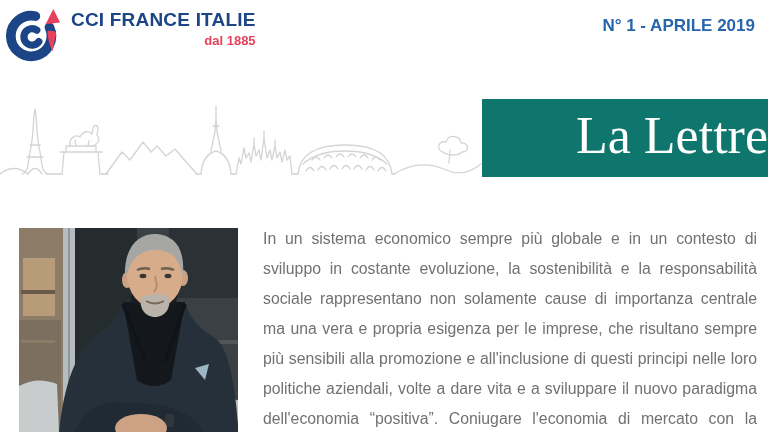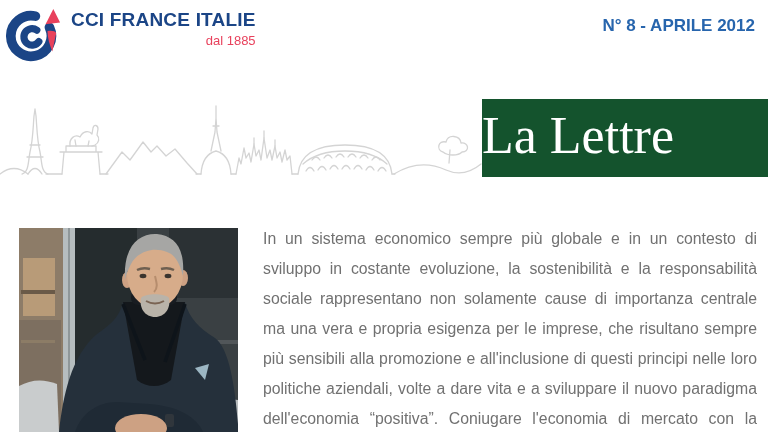--- a/index.html
+++ b/index.html
@@ -15,35 +15,35 @@
 
   
   .logo-group { position: absolute; left: 6px; top: 5px; display: flex; }
   .logo-mark { width: 56px; height: 58px; }
   .logo-text { margin-left: 9px; margin-top: 4px; display: inline-block; }
   .logo-line {
     font-size: 19px; line-height: 21px; font-weight: bold;
     color: #1b4586; letter-spacing: 0.2px; white-space: nowrap;
   }
   .logo-since {
-    margin-top: 3px; font-size: 13px; font-weight: normal;
+    margin-top: 3px; font-size: 13px; font-weight: bold;
     color: #e8415c; text-align: right;
   }
   .issue-number {
     position: absolute; right: 13px; top: 16px;
     font-size: 17px; font-weight: bold; color: #2765ad; white-space: nowrap;
   }
 
   
   .skyline { position: absolute; left: 0; top: 100px; width: 482px; height: 82px; }
 
   
   .banner {
     position: absolute; left: 482px; top: 99px; width: 286px; height: 78px;
-    background: #14532d; display: flex; align-items: center; justify-content: flex-start;
+    background: #0f766e; display: flex; align-items: center; justify-content: flex-end;
   }
   .banner-title {
     font-family: "Liberation Serif", serif;
     font-size: 52px; color: #ffffff; line-height: 1;
     padding-bottom: 4px; white-space: nowrap;
   }
 
   
   .portrait {
     position: absolute; left: 19px; top: 228px; width: 219px; height: 204px;
@@ -66,21 +66,21 @@
       <path d="M34 36.9 A8.5 8.5 0 1 1 31.9 25" fill="none" stroke="#1b4586" stroke-width="7.5" stroke-linecap="round"></path>
       <path d="M49 3 L56 17 L41 19 Z" fill="#e8415c"></path>
       <path d="M43 26 C47 25 51 26 52 28 L48 47 C45 40 43 33 43 26 Z" fill="#e8415c"></path>
     </svg>
     <div class="logo-text">
       <div class="logo-line">CCI FRANCE ITALIE</div>
       <div class="logo-since">dal 1885</div>
     </div>
   </div>
 
-  <div class="issue-number">N° 8 - APRILE 2012</div>
+  <div class="issue-number">N° 1 - APRILE 2019</div>
 
   <svg class="skyline" viewBox="0 0 482 82" aria-hidden="true">
     <g fill="none" stroke="#d4d4d4" stroke-width="1.3" stroke-linecap="round" stroke-linejoin="round">
 
       <path d="M0 74 Q14 63 28 74"></path>
       <path d="M46 74 L62 74 M100 74 L108 74 M196 74 L201 74 M231 74 L236 74 M292 74 L298 74 M392 74 L395 74"></path>
 
       <path d="M22 74 C29 72 28 62 30 52 C33 40 33 28 34 16 L35 9 L36 16 C37 28 37 40 40 52 C42 62 41 72 48 74"></path>
       <path d="M27 57 L43 57 M30 45 L40 45"></path>
       <path d="M28 74 Q35 63 42 74"></path>

